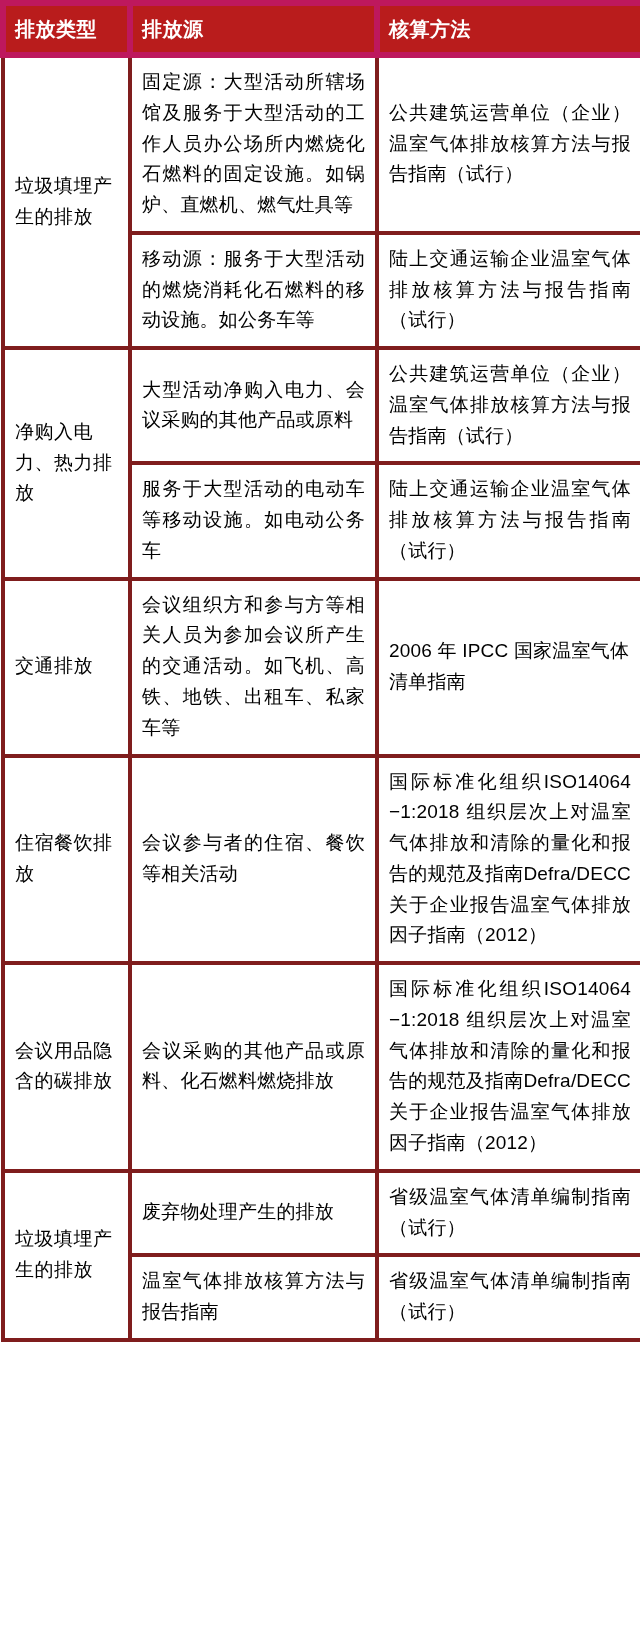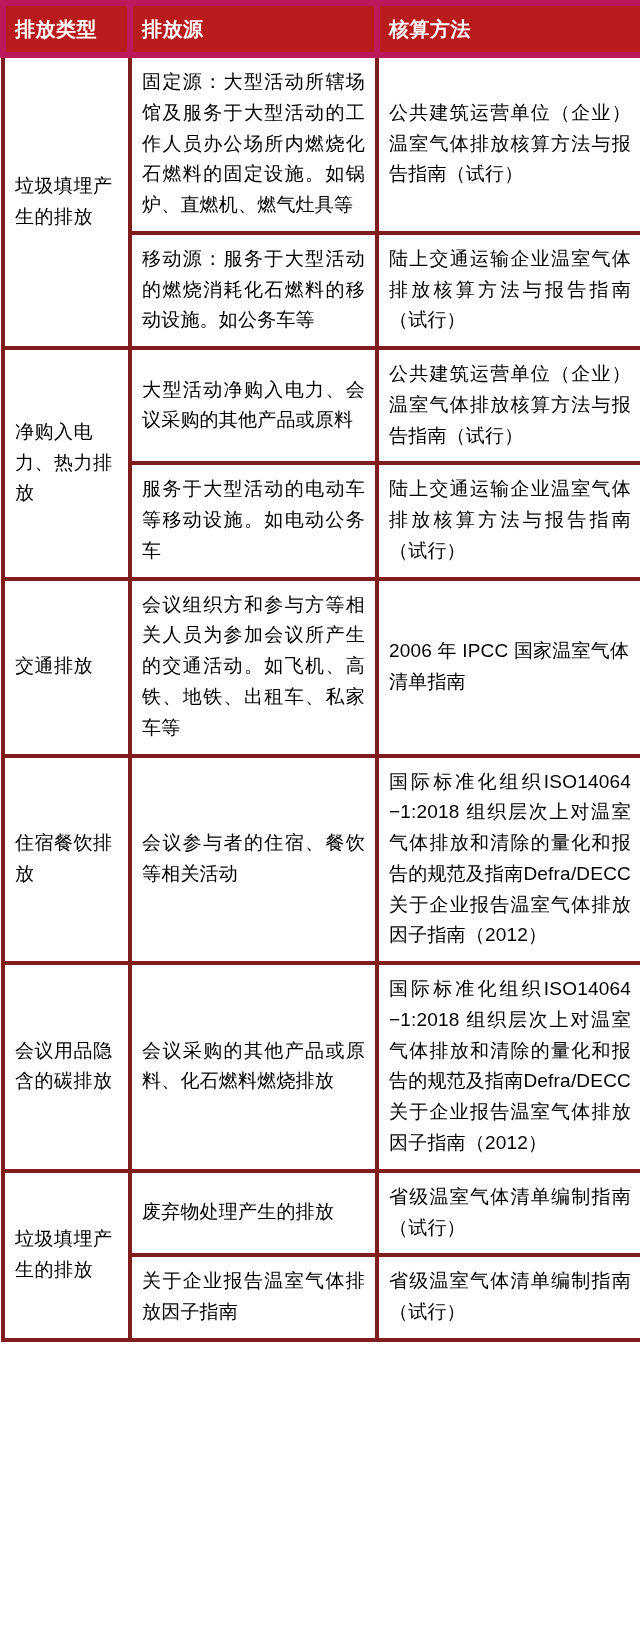--- a/index.html
+++ b/index.html
@@ -102,17 +102,17 @@
       <td class="cat">会议用品隐含的碳排放</td>
       <td class="src justify">会议采购的其他产品或原料、化石燃料燃烧排放</td>
       <td class="method justify">国际标准化组织ISO14064−1:2018 组织层次上对温室气体排放和清除的量化和报告的规范及指南Defra/DECC 关于企业报告温室气体排放因子指南（2012）</td>
     </tr>
     <tr>
       <td class="cat" rowspan="2">垃圾填埋产生的排放</td>
       <td class="src justify">废弃物处理产生的排放</td>
       <td class="method justify">省级温室气体清单编制指南（试行）</td>
     </tr>
     <tr>
-      <td class="src justify">关于企业报告温室气体排放因子指南</td>
+      <td class="src justify">温室气体排放核算方法与报告指南</td>
       <td class="method justify">省级温室气体清单编制指南（试行）</td>
     </tr>
   </tbody>
 </table>
 
 </body></html>

